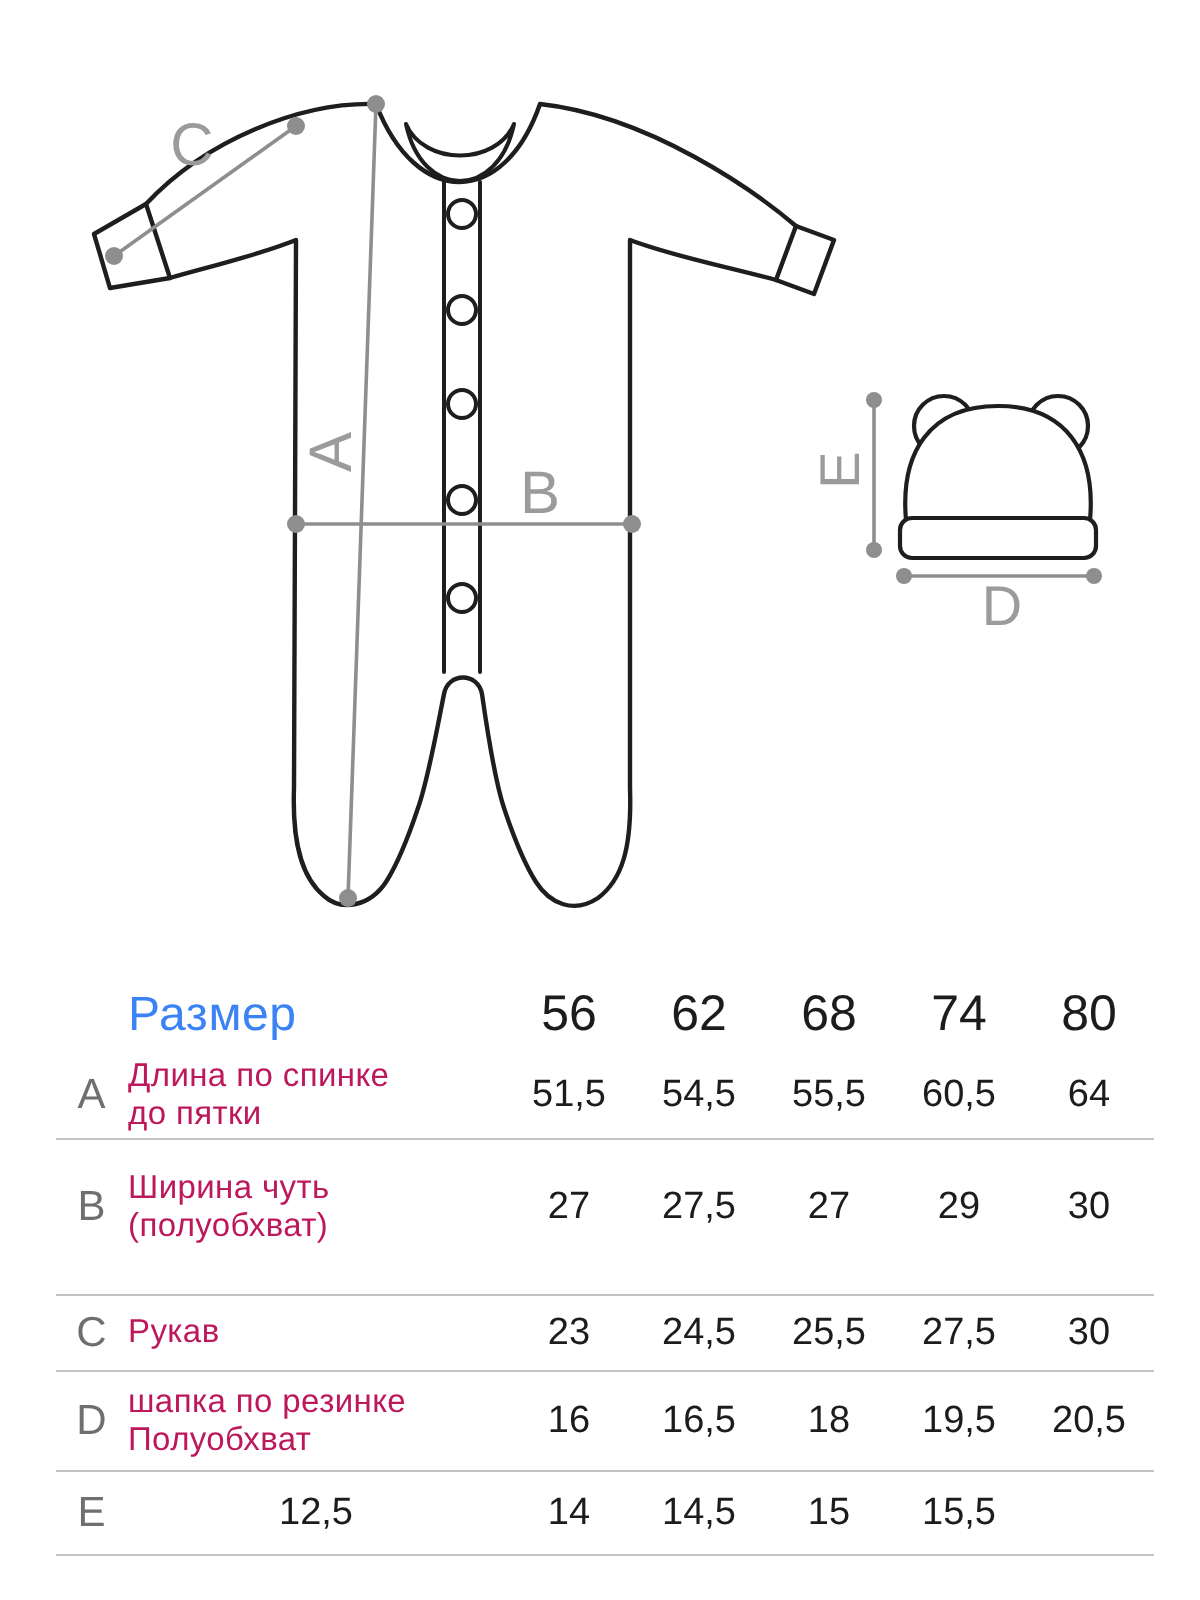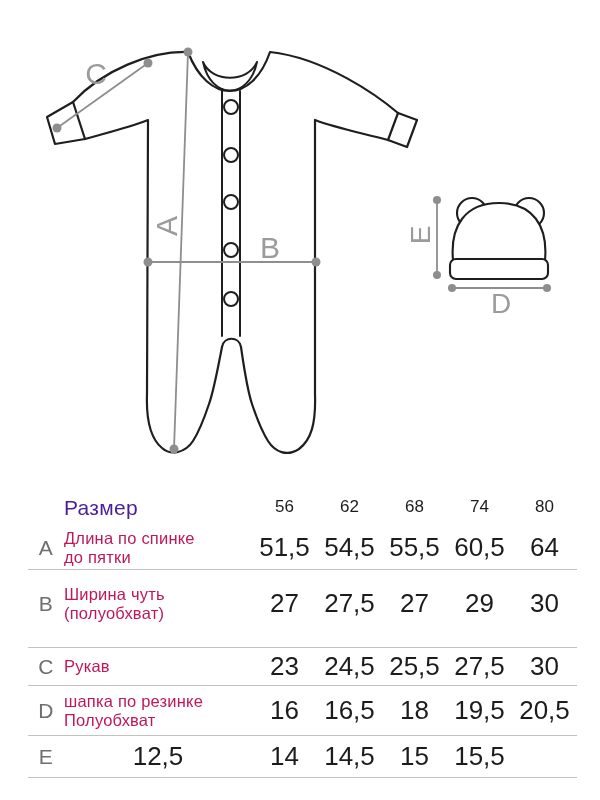--- a/index.html
+++ b/index.html
@@ -50,30 +50,30 @@
   }
   .c-label {
     font-size: 16.5px;
     line-height: 19px;
     color: #be185d;
     padding-right: 4px;
     letter-spacing: 0.2px;
   }
   .c-label .lbl-line { display: block; }
   .header-label {
-    font-size: 21px;
-    color: #4c1d95;
+    font-size: 24px;
+    color: #3b82f6;
     letter-spacing: 0.3px;
   }
   .c-val {
     text-align: center;
-    font-size: 26px;
+    font-size: 19px;
     color: #1c1c1c;
   }
-  .c-headnum { font-size: 17px; }
+  .c-headnum { font-size: 25px; }
 
   
   .dim-letter {
     font-family: "Liberation Sans", sans-serif;
     fill: #9b9b9b;
   }
 </style>
 </head>
 <body>
 

